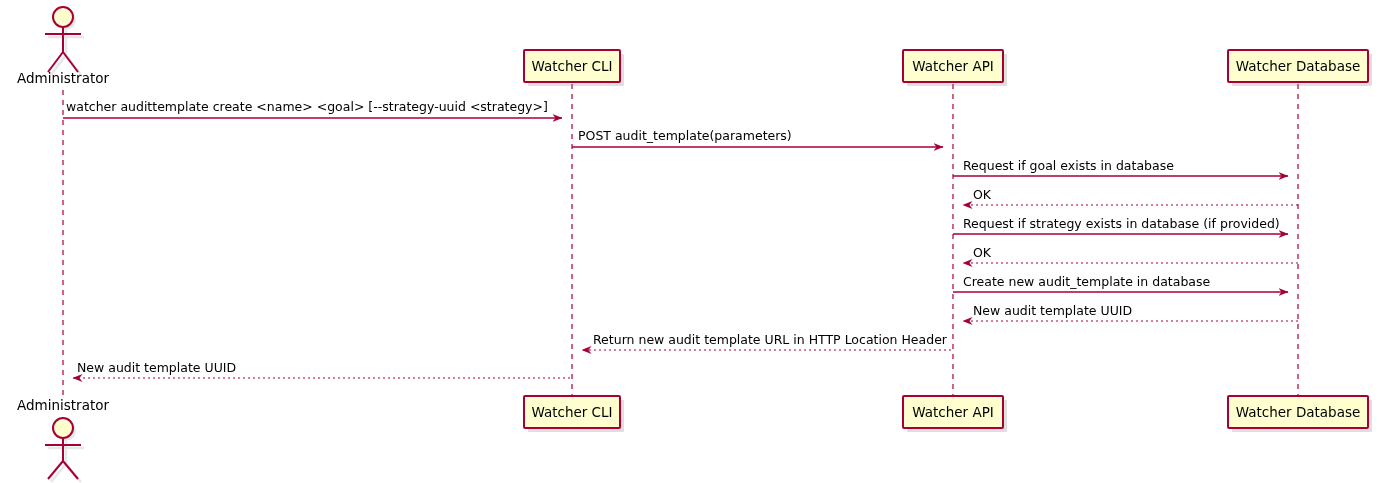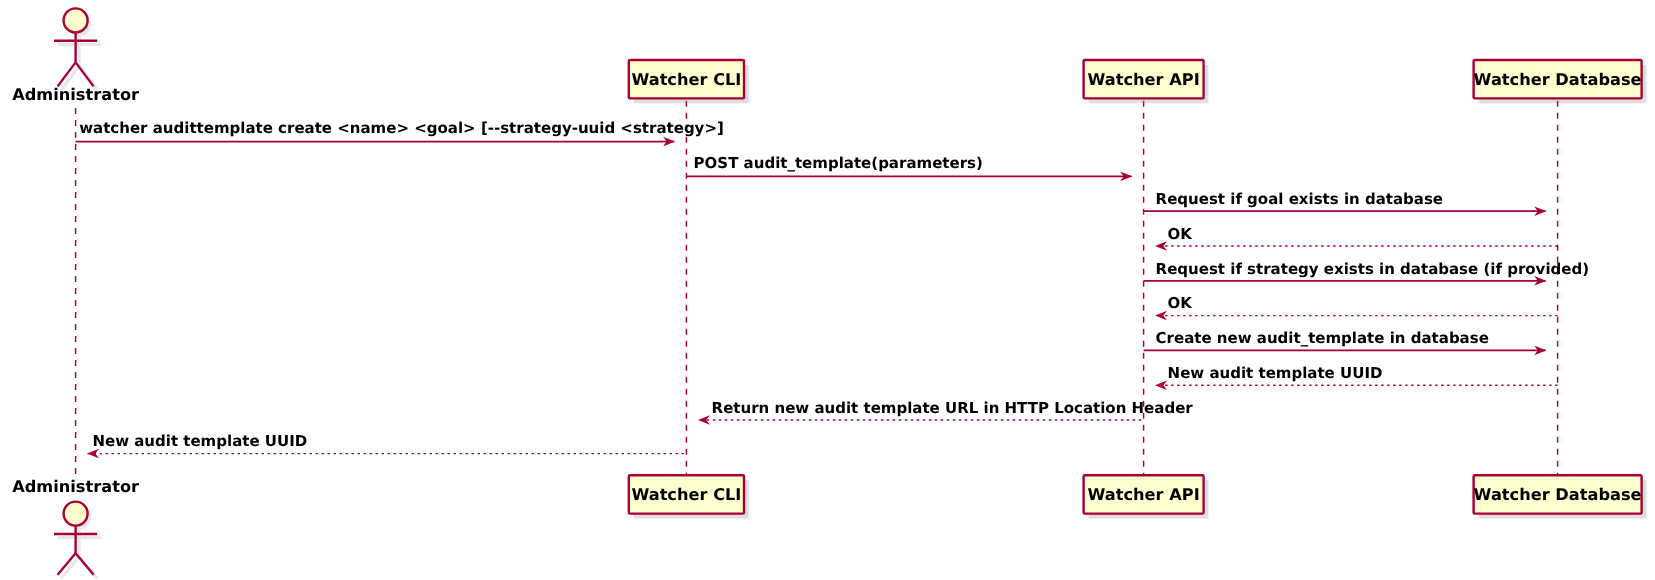--- a/index.html
+++ b/index.html
@@ -9,21 +9,20 @@
   }
   body {
     font-family: "DejaVu Sans", sans-serif;
   }
   #diagram {
     position: relative;
     width: 1379px;
     height: 483px;
     background: #FFFFFF;
     overflow: hidden;
-    font-weight: bold;
   }
   #diagram svg {
     position: absolute;
     left: 0;
     top: 0;
   }
   .msg-label {
     font-family: "DejaVu Sans", sans-serif;
     font-size: 12.5px;
     fill: #000000;

